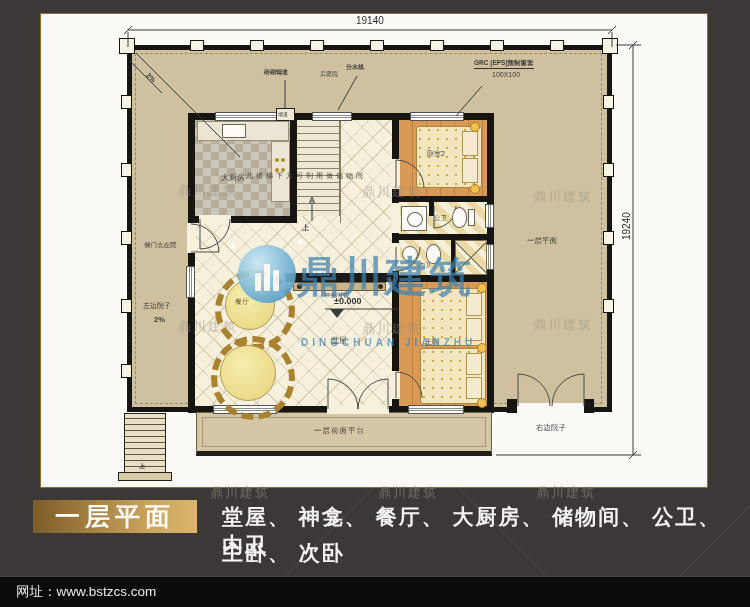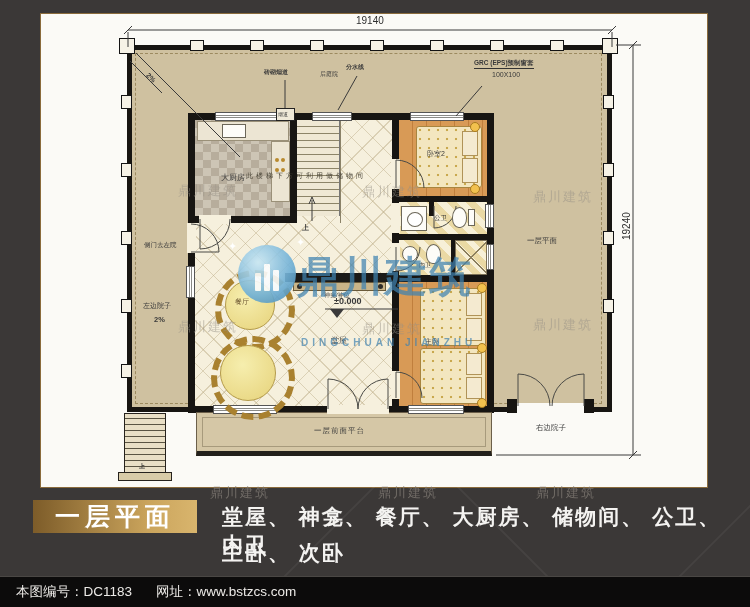--- a/index.html
+++ b/index.html
@@ -288,15 +288,14 @@
 <div class="streak" style="left:520px;top:440px;transform:rotate(-45deg);"></div>
 <div class="streak" style="left:690px;top:455px;transform:rotate(45deg);"></div>
 
 <div class="gold-box">
   <span>一层平面</span>
 </div>
 <div class="cap" style="left:222px;top:503px;">堂屋、 神龛、 餐厅、 大厨房、 储物间、 公卫、 内卫</div>
 <div class="cap" style="left:222px;top:539px;">主卧、 次卧</div>
 
 <div class="footer">
-  <span>本图编号：DC1183</span>
   <span>网址：www.bstzcs.com</span>
 </div>
 
 </body></html>

